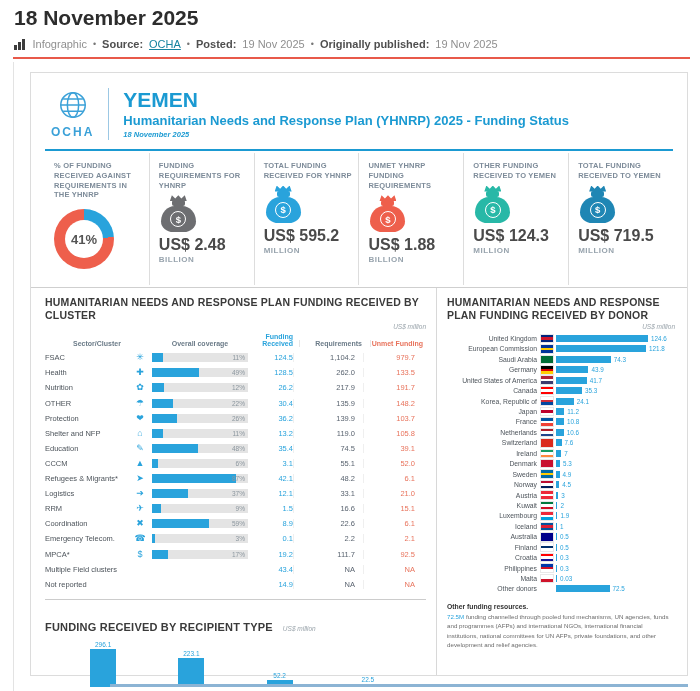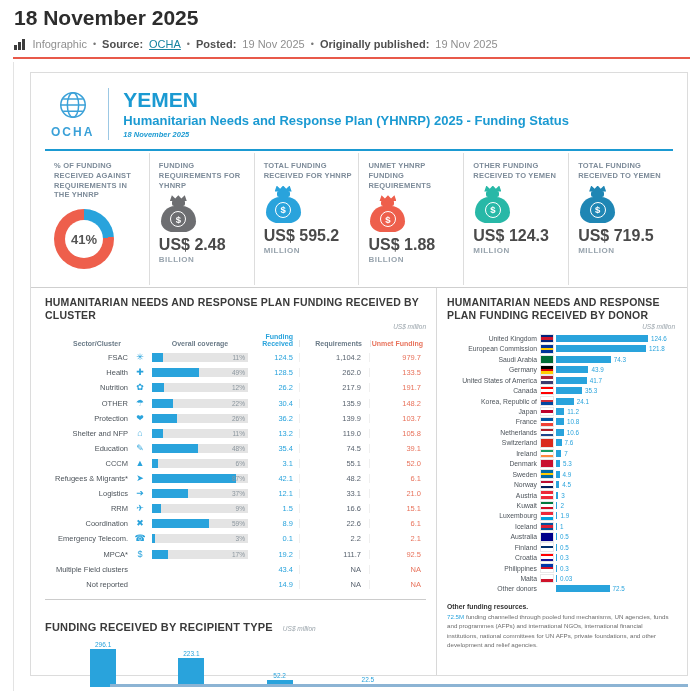--- a/index.html
+++ b/index.html
@@ -60,27 +60,27 @@
   .unit-note{font-size:6.5px;font-style:italic;color:#9aa4ab;text-align:right;margin-top:1px;}
   
   .thead{display:flex;align-items:flex-end;font-size:7px;font-weight:bold;color:#6b7b88;
          margin-top:3px;padding-bottom:3px;}
   .c-nameicon{width:104px;text-align:center;}
   .c-bar{width:102px;text-align:center;}
   .c-rec{width:42px;text-align:right;color:#29a3dc;}
   .c-req{width:62px;text-align:right;border-left:1px solid #e6e6e6;margin-left:6px;}
   .c-unmet{width:52px;text-align:right;color:#e8735c;border-left:1px solid #e6e6e6;margin-left:8px;}
   .crow{display:flex;align-items:center;height:15.1px;font-size:7.5px;}
-  .cl-name{width:86px;text-align:right;color:#4d545b;padding-right:3px;box-sizing:border-box;white-space:nowrap;}
+  .cl-name{width:86px;text-align:left;color:#4d545b;padding-right:3px;box-sizing:border-box;white-space:nowrap;}
   .cl-icon{width:18px;text-align:center;color:#29a3dc;font-size:9px;line-height:1;}
   .cl-track{width:96px;height:9px;background:#e4e4e4;position:relative;margin:0 3px;}
   .cl-fill{height:100%;background:#29a3dc;}
   .cl-pct{position:absolute;right:3px;top:0;line-height:9px;font-size:6.5px;color:#8b969e;}
   .cl-rec{width:42px;text-align:right;color:#29a3dc;}
-  .cl-req{width:62px;text-align:right;color:#5a6470;border-left:1px solid #efefef;margin-left:6px;box-sizing:border-box;}
+  .cl-req{width:62px;text-align:right;color:#5a6470;border-left:1px solid #efefef;margin-left:0;box-sizing:border-box;}
   .cl-unmet{width:52px;text-align:right;color:#e8735c;border-left:1px solid #efefef;margin-left:8px;box-sizing:border-box;}
   
   .recipient{margin-top:7px;border-top:1px solid #ccc;padding-top:21px;}
   .rec-head{display:flex;align-items:baseline;gap:10px;}
   .rec-title{font-size:11px;font-weight:bold;color:#3a3a3a;letter-spacing:.2px;}
   .rec-note{font-size:6.5px;font-style:italic;color:#9aa4ab;}
   .rbars{display:flex;margin-top:6px;padding:0 14px;}
   .rgroup{flex:1;text-align:center;}
   .rstack{height:48px;display:flex;flex-direction:column;justify-content:flex-end;align-items:center;}
   .rval{font-size:6.5px;color:#29a3dc;margin-bottom:1px;}

